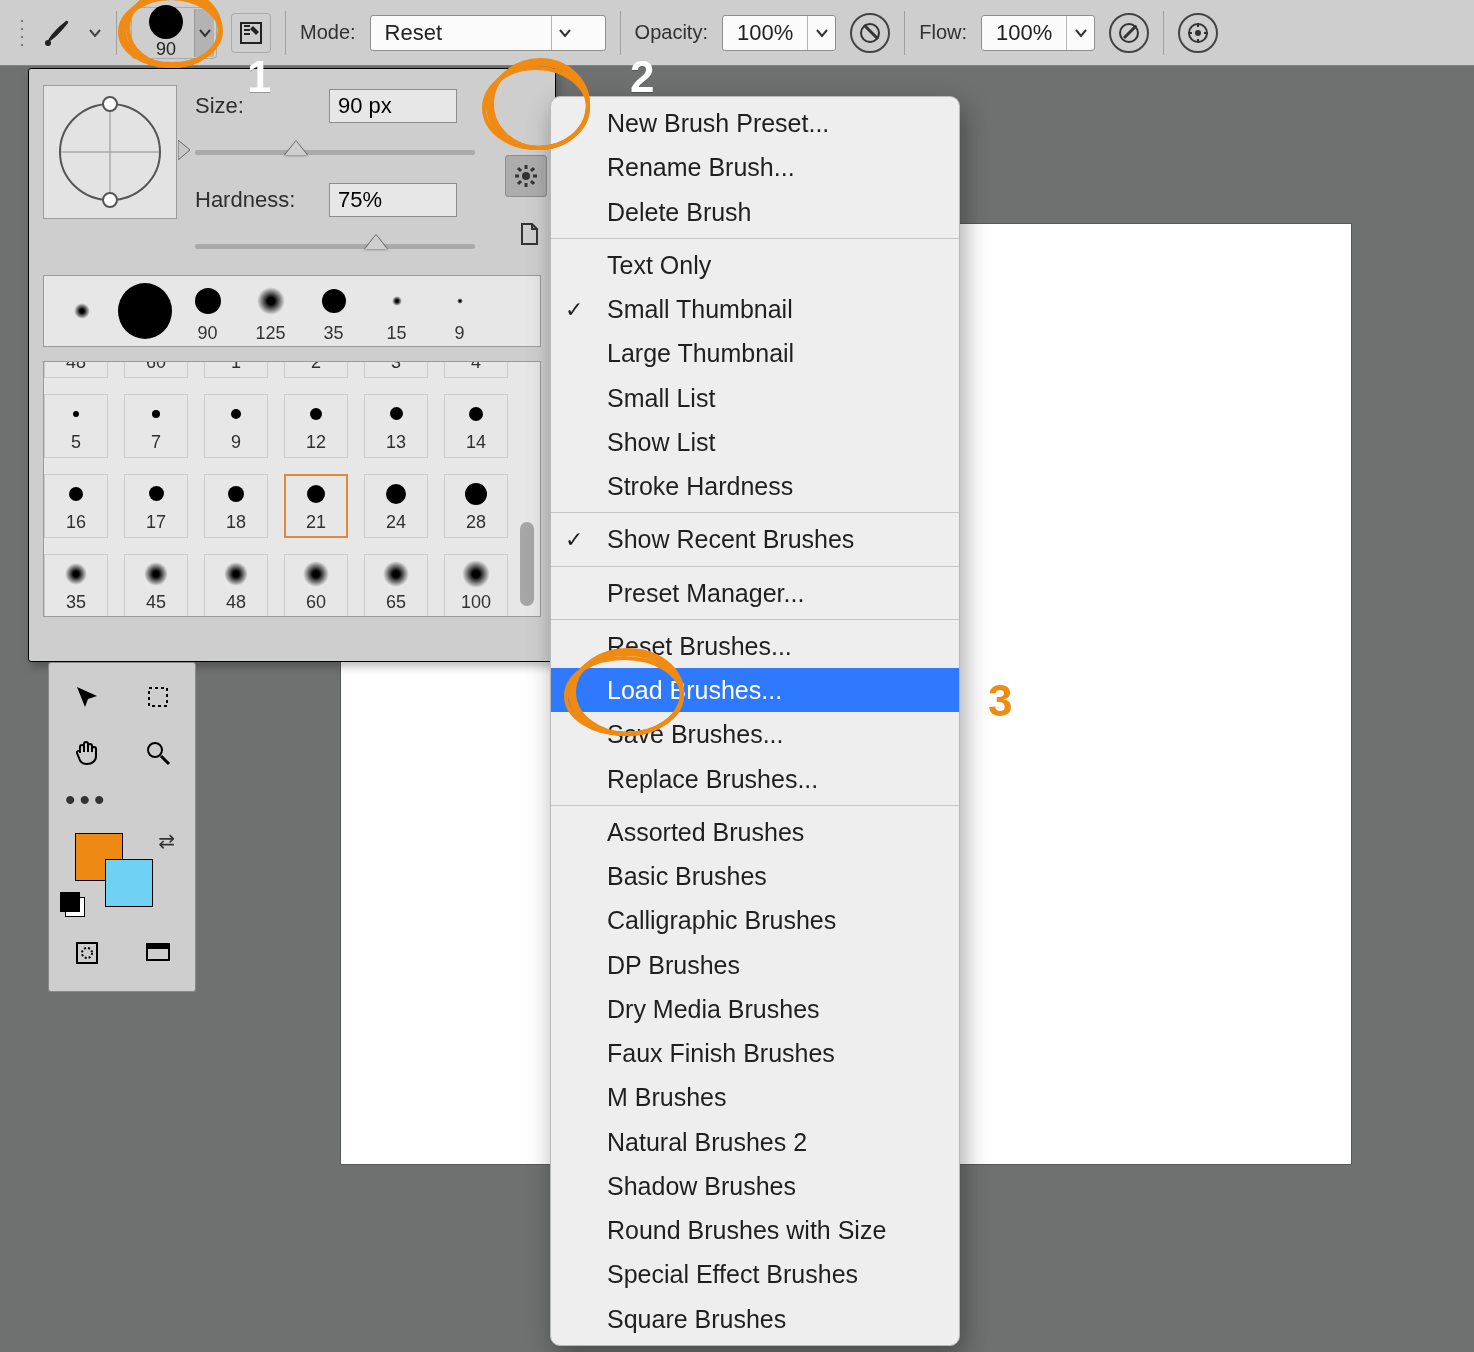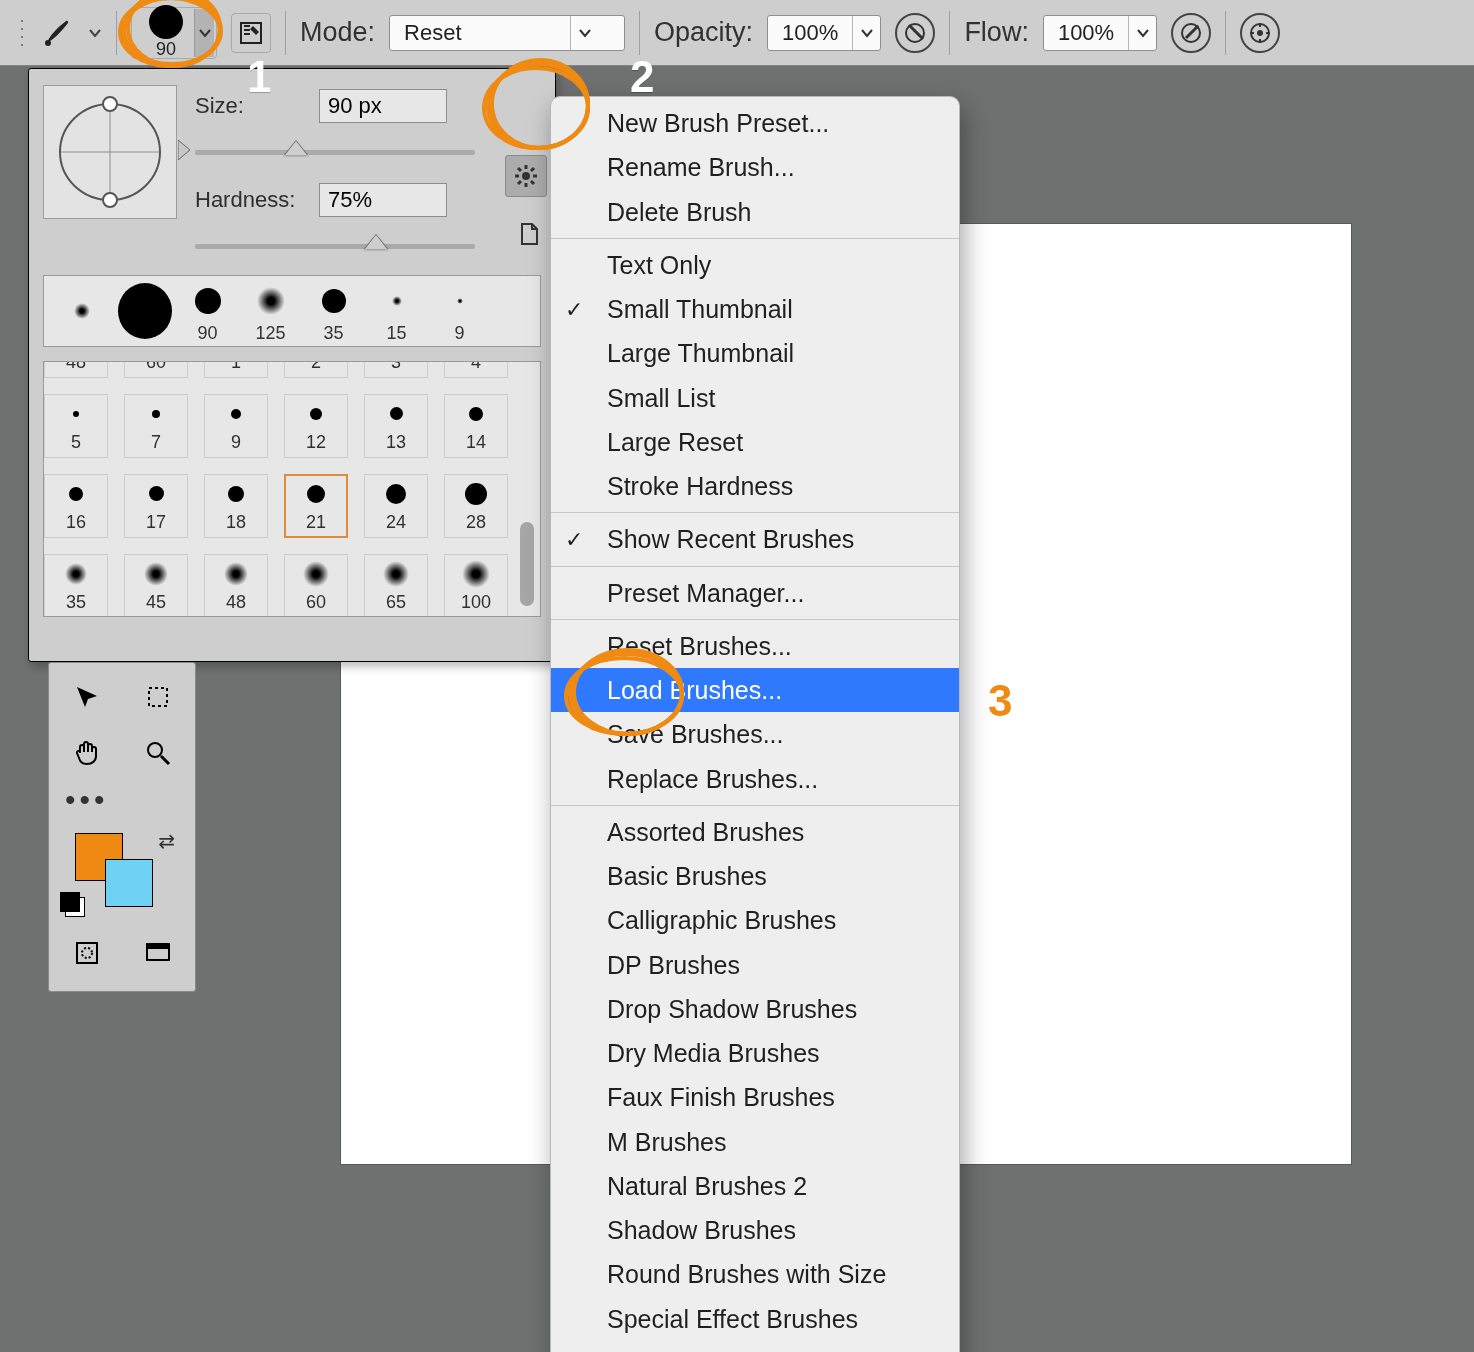--- a/index.html
+++ b/index.html
@@ -64,21 +64,21 @@
       display:flex; align-items:center; justify-content:center;
       border-left:1px solid #999;
     }
     .toggle-btn {
       width: 40px; height: 40px;
       border:1px solid #a9a9a9;
       border-radius:4px;
       background:#cfcecf;
       display:flex; align-items:center; justify-content:center;
     }
-    .lbl { color:#313131; font-size:27px; }
+    .lbl { color:#313131; font-size:20px; }
     .combo {
       display:flex; align-items:center;
       height:36px;
       background:#fbfbfb;
       border:1px solid #8f8f8f;
       border-radius:3px;
       overflow:hidden;
     }
     .combo .val {
       padding: 0 14px;
@@ -118,21 +118,21 @@
     }
     .angle-widget{
       width:134px; height:134px;
       background:#e4e3e4;
       border:1px solid #9c9c9c;
       display:flex; align-items:center; justify-content:center;
       position:relative;
     }
     .angle-widget svg{position:absolute;}
     .ta-right{ flex:1; display:flex; flex-direction:column; gap:14px; padding-top:4px;}
-    .ta-row{ display:flex; align-items:center; gap:14px; }
+    .ta-row{ display:flex; align-items:center; gap:24px; }
     .ta-row .k{ width:110px; font-size:22px; color:#2e2e2e;}
     .num-field{
       width:128px; height:34px; background:#e8e7e8;
       border:1px solid #8d8d8d; padding:0 8px; font-size:22px;
       display:flex; align-items:center;
     }
     .slider{
       height:22px; position:relative; margin-top:4px;
     }
     .slider .track{
@@ -696,37 +696,36 @@
 
 <div class="menu" id="flyout-menu">
     <div class="mi"><span>New Brush Preset...</span></div>
     <div class="mi"><span>Rename Brush...</span></div>
     <div class="mi"><span>Delete Brush</span></div>
     <hr>
     <div class="mi"><span>Text Only</span></div>
     <div class="mi"><span class="check">✓</span><span>Small Thumbnail</span></div>
     <div class="mi"><span>Large Thumbnail</span></div>
     <div class="mi"><span>Small List</span></div>
-    <div class="mi"><span>Large Reset</span></div>
+    <div class="mi"><span>Show List</span></div>
     <div class="mi"><span>Stroke Hardness</span></div>
     <hr>
     <div class="mi"><span class="check">✓</span><span>Show Recent Brushes</span></div>
     <hr>
     <div class="mi"><span>Preset Manager...</span></div>
     <hr>
     <div class="mi"><span>Reset Brushes...</span></div>
     <div class="mi highlight"><span>Load Brushes...</span></div>
     <div class="mi"><span>Save Brushes...</span></div>
     <div class="mi"><span>Replace Brushes...</span></div>
     <hr>
     <div class="mi"><span>Assorted Brushes</span></div>
     <div class="mi"><span>Basic Brushes</span></div>
     <div class="mi"><span>Calligraphic Brushes</span></div>
     <div class="mi"><span>DP Brushes</span></div>
-    <div class="mi"><span>Drop Shadow Brushes</span></div>
     <div class="mi"><span>Dry Media Brushes</span></div>
     <div class="mi"><span>Faux Finish Brushes</span></div>
     <div class="mi"><span>M Brushes</span></div>
     <div class="mi"><span>Natural Brushes 2</span></div>
     <div class="mi"><span>Shadow Brushes</span></div>
     <div class="mi"><span>Round Brushes with Size</span></div>
     <div class="mi"><span>Special Effect Brushes</span></div>
     <div class="mi"><span>Square Brushes</span></div>
   </div>
 

